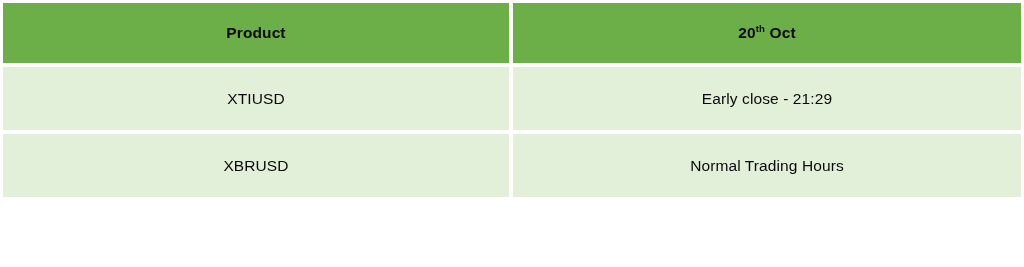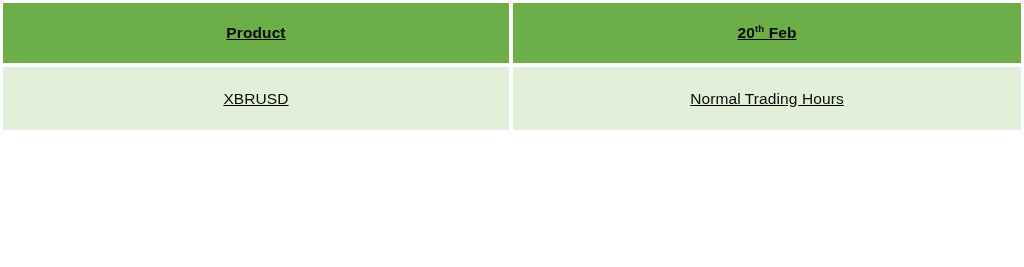--- a/index.html
+++ b/index.html
@@ -24,21 +24,20 @@
     height: 270px;
     overflow: hidden;
   }
 
   .schedule-table {
     width: 1018px;
     border-collapse: separate;
     border-spacing: 4px 4px;
     margin: -4px 0 0 -4px;
     table-layout: fixed;
-    text-decoration: underline;
   }
 
   .schedule-table th,
   .schedule-table td {
     padding: 0;
     margin: 0;
     text-align: center;
     vertical-align: middle;
     color: #0a0a0a;
   }
@@ -76,24 +75,28 @@
 <div class="table-wrap">
   <table class="schedule-table">
     <colgroup>
       <col class="col-product">
       <col class="col-date">
     </colgroup>
     <thead>
       <tr>
         <th>Product</th>
         <th>
-          <span class="date-label"><span class="day">20</span><span class="ordinal">th</span>&nbsp;<span>Feb</span></span>
+          <span class="date-label"><span class="day">20</span><span class="ordinal">th</span>&nbsp;<span>Oct</span></span>
         </th>
       </tr>
     </thead>
     <tbody>
+      <tr>
+        <td>XTIUSD</td>
+        <td>Early close - 21:29</td>
+      </tr>
       <tr>
         <td>XBRUSD</td>
         <td>Normal Trading Hours</td>
       </tr>
     </tbody>
   </table>
 </div>
 
 </body></html>

